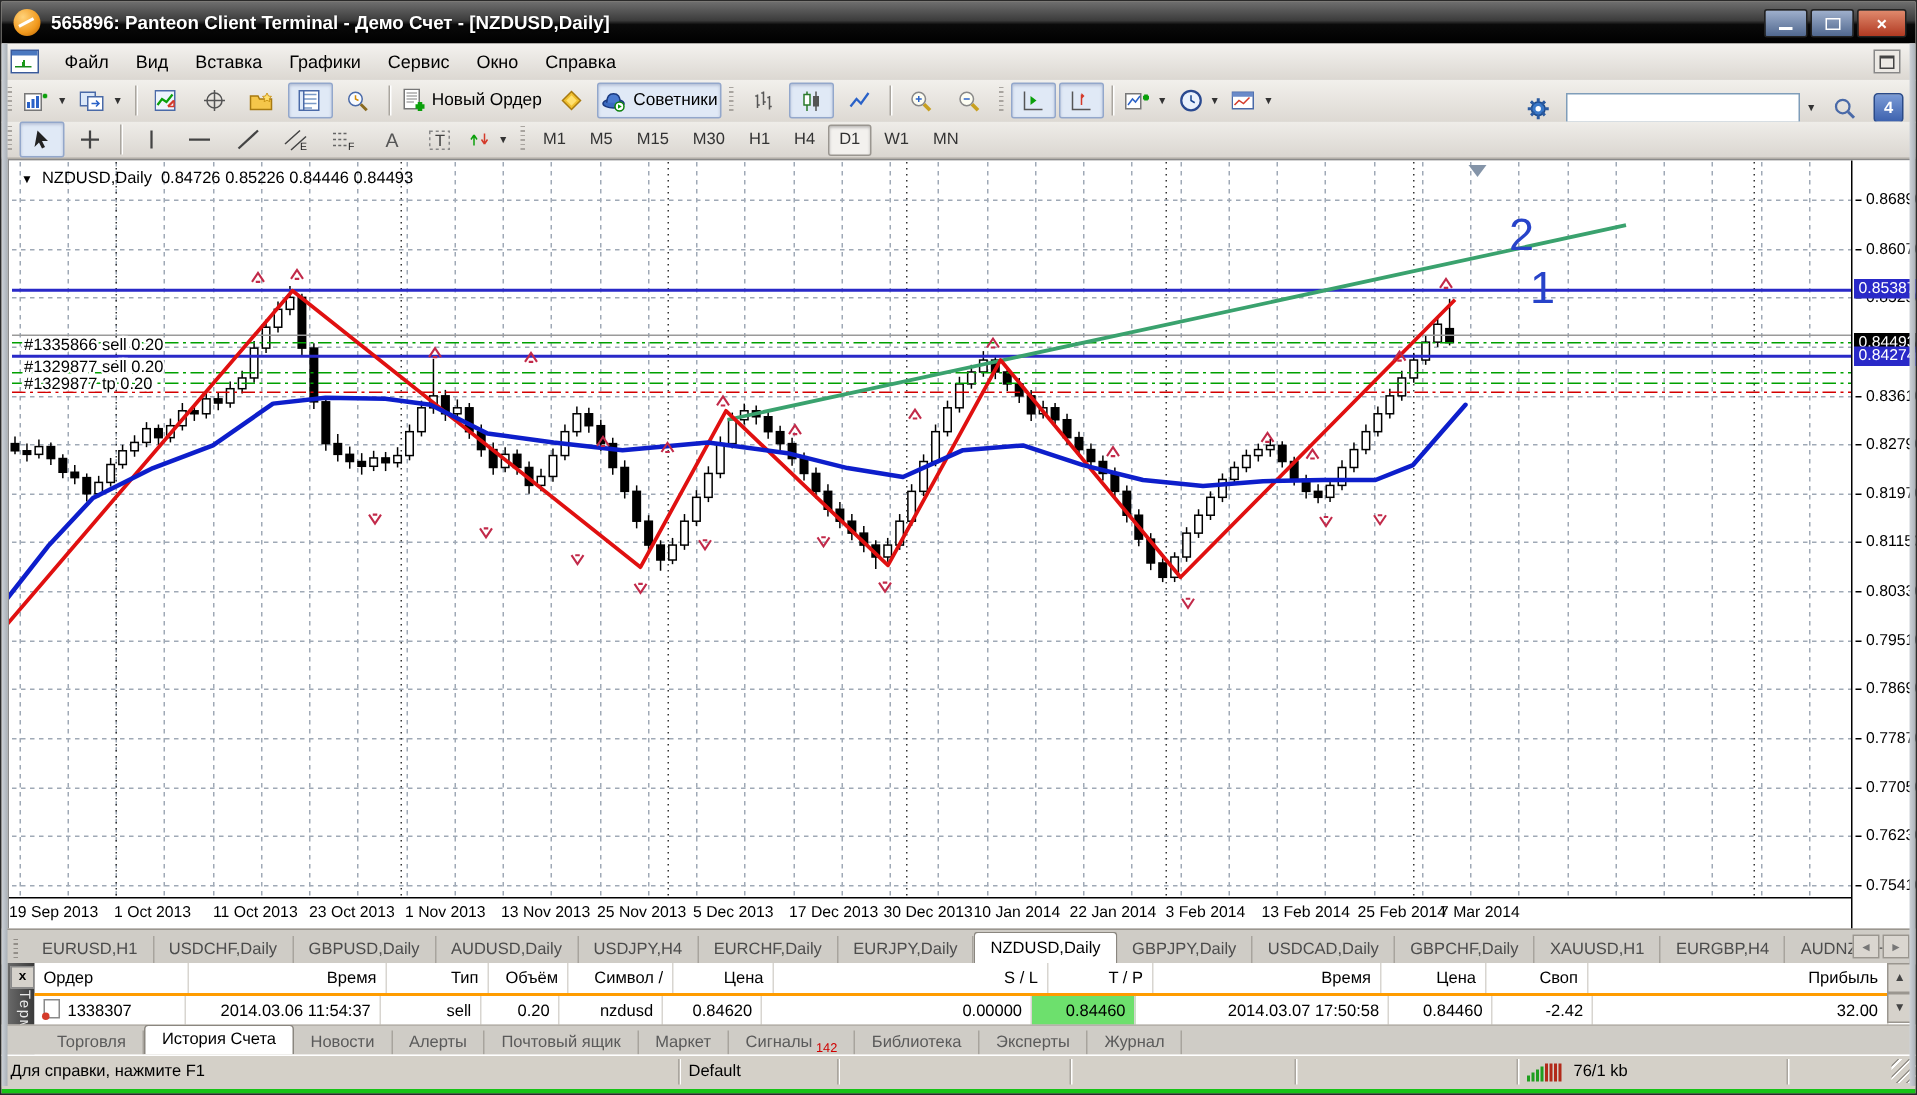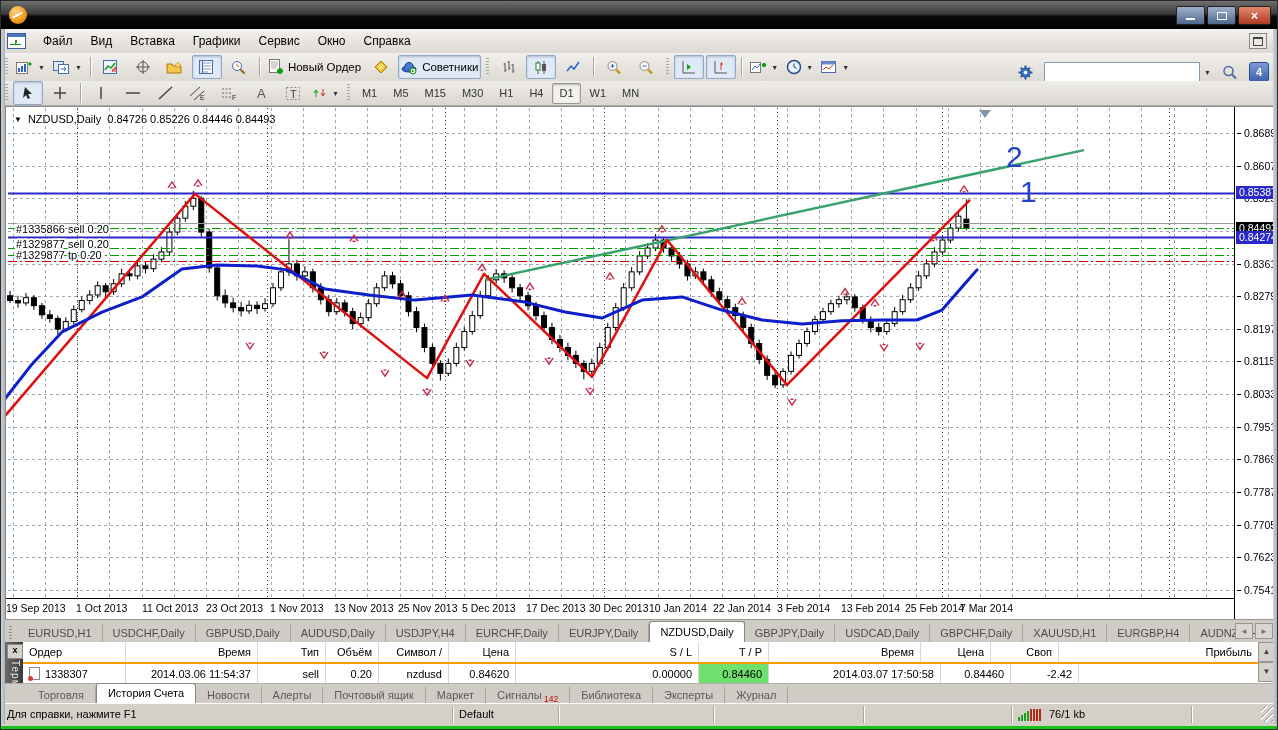--- a/index.html
+++ b/index.html
@@ -105,20 +105,21 @@
   
   .side{position:absolute;top:28px;width:4px;height:695px;background:linear-gradient(90deg,#cdd2d8,#aab1b8);}
 </style>
 </head>
 <body>
 
 <div id="win">
 
   <div id="titlebar">
     <div class="app-ico"></div>
+    <div class="ttl">565896: Panteon Client Terminal - Демо Счет - [NZDUSD,Daily]</div>
     <div id="caption-buttons">
       <div class="cap">
           <span class="minbar"></span>
         </div>
       <div class="cap">
           <span class="restbox"></span>
         </div>
       <div class="cap close">×</div>
     </div>
   </div>
@@ -826,20 +827,21 @@
           <div class="c" style="width: 132px; text-align: right;">2014.03.06 11:54:37</div>
           <div class="c" style="width: 68px; text-align: right;">sell</div>
           <div class="c" style="width: 53px; text-align: right;">0.20</div>
           <div class="c" style="width: 70px; text-align: right;">nzdusd</div>
           <div class="c" style="width: 67px; text-align: right;">0.84620</div>
           <div class="c" style="width: 183px; text-align: right;">0.00000</div>
           <div class="c" style="width: 70px; text-align: right; background: rgb(109, 224, 109);">0.84460</div>
           <div class="c" style="width: 172px; text-align: right;">2014.03.07 17:50:58</div>
           <div class="c" style="width: 70px; text-align: right;">0.84460</div>
           <div class="c" style="width: 68px; text-align: right;">-2.42</div>
+          <div class="c" style="width: 200px; text-align: right;">32.00</div>
         </div>
     </div>
     <div id="tbl-scroll">
       <div>▲</div>
       <div>▼</div>
     </div>
   </div>
 
   <div id="term-tabs">
       <div class="ttab">Торговля</div>

